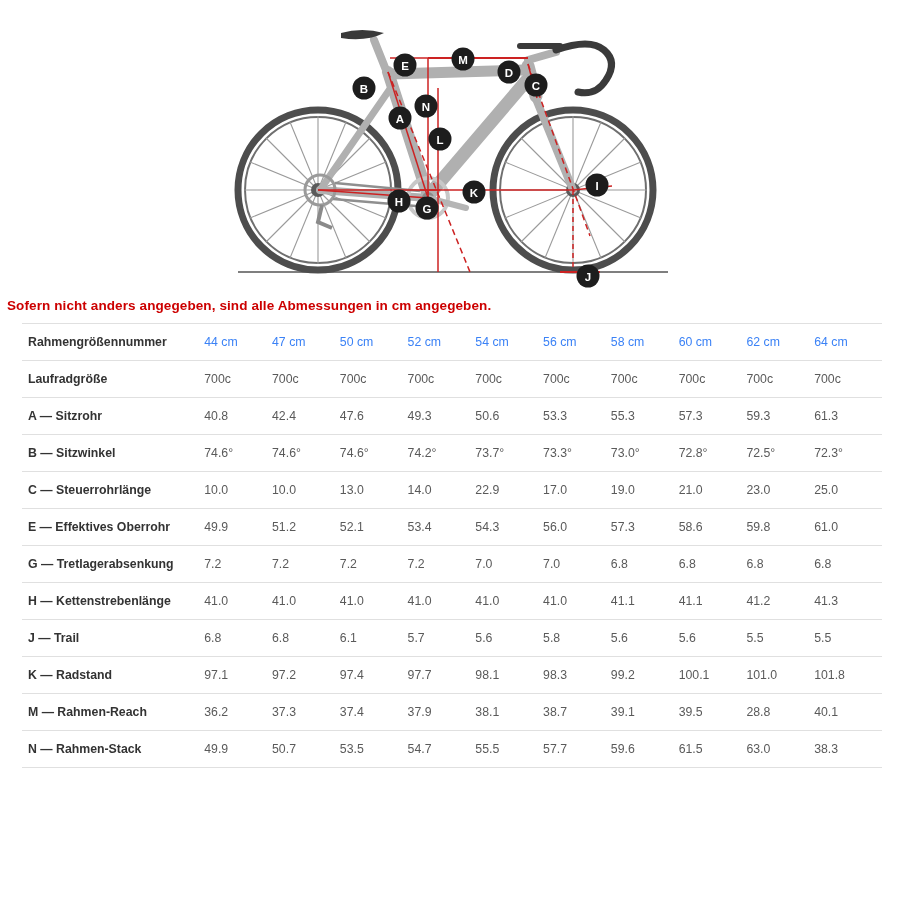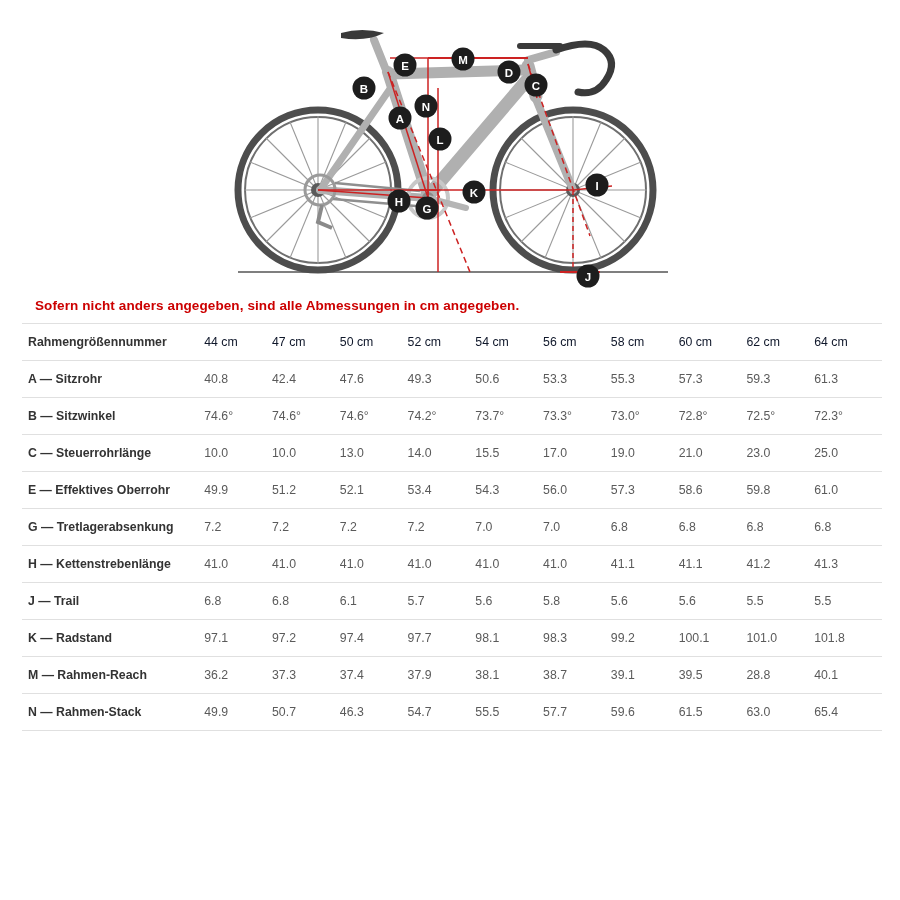--- a/index.html
+++ b/index.html
@@ -28,21 +28,21 @@
   }
   .diagram-wrap svg {
     display: block;
   }
 
   
   .note {
     color: #cc0000;
     font-size: 13.5px;
     font-weight: bold;
-    padding: 8px 0 10px 35px;
+    padding: 8px 0 10px 7px;
     letter-spacing: 0.1px;
   }
 
   
   .table-wrap {
     padding: 0 18px 0 22px;
   }
   table.geo {
     width: 860px;
     border-collapse: collapse;
@@ -63,21 +63,21 @@
     color: #333;
     width: 176px;
     padding-left: 6px;
   }
   table.geo td.val, table.geo th.val {
     color: #5a5a5a;
     font-weight: normal;
     width: 68px;
   }
   table.geo thead th.val {
-    color: #0f172a;
+    color: #3b82f6;
   }
 </style>
 </head>
 <body>
 
 <div class="page">
 
   <div class="diagram-wrap">
     <svg width="900" height="290" viewBox="0 0 900 290" xmlns="http://www.w3.org/2000/svg">
       <defs>
@@ -252,20 +252,33 @@
           <th class="val">54 cm</th>
           <th class="val">56 cm</th>
           <th class="val">58 cm</th>
           <th class="val">60 cm</th>
           <th class="val">62 cm</th>
           <th class="val">64 cm</th>
         </tr>
       </thead>
       <tbody id="geo-body">
           <tr>
+            <td class="rowhead">Laufradgröße</td>
+            <td class="val">700c</td>
+            <td class="val">700c</td>
+            <td class="val">700c</td>
+            <td class="val">700c</td>
+            <td class="val">700c</td>
+            <td class="val">700c</td>
+            <td class="val">700c</td>
+            <td class="val">700c</td>
+            <td class="val">700c</td>
+            <td class="val">700c</td>
+          </tr>
+          <tr>
             <td class="rowhead">A — Sitzrohr</td>
             <td class="val">40.8</td>
             <td class="val">42.4</td>
             <td class="val">47.6</td>
             <td class="val">49.3</td>
             <td class="val">50.6</td>
             <td class="val">53.3</td>
             <td class="val">55.3</td>
             <td class="val">57.3</td>
             <td class="val">59.3</td>
@@ -283,21 +296,21 @@
             <td class="val">72.8°</td>
             <td class="val">72.5°</td>
             <td class="val">72.3°</td>
           </tr>
           <tr>
             <td class="rowhead">C — Steuerrohrlänge</td>
             <td class="val">10.0</td>
             <td class="val">10.0</td>
             <td class="val">13.0</td>
             <td class="val">14.0</td>
-            <td class="val">15.5</td>
+            <td class="val">22.9</td>
             <td class="val">17.0</td>
             <td class="val">19.0</td>
             <td class="val">21.0</td>
             <td class="val">23.0</td>
             <td class="val">25.0</td>
           </tr>
           <tr>
             <td class="rowhead">E — Effektives Oberrohr</td>
             <td class="val">49.9</td>
             <td class="val">51.2</td>
@@ -372,26 +385,26 @@
             <td class="val">38.7</td>
             <td class="val">39.1</td>
             <td class="val">39.5</td>
             <td class="val">28.8</td>
             <td class="val">40.1</td>
           </tr>
           <tr>
             <td class="rowhead">N — Rahmen-Stack</td>
             <td class="val">49.9</td>
             <td class="val">50.7</td>
-            <td class="val">46.3</td>
+            <td class="val">53.5</td>
             <td class="val">54.7</td>
             <td class="val">55.5</td>
             <td class="val">57.7</td>
             <td class="val">59.6</td>
             <td class="val">61.5</td>
             <td class="val">63.0</td>
-            <td class="val">65.4</td>
+            <td class="val">38.3</td>
           </tr>
         </tbody>
     </table>
   </div>
 
 </div>
 
 </body></html>

